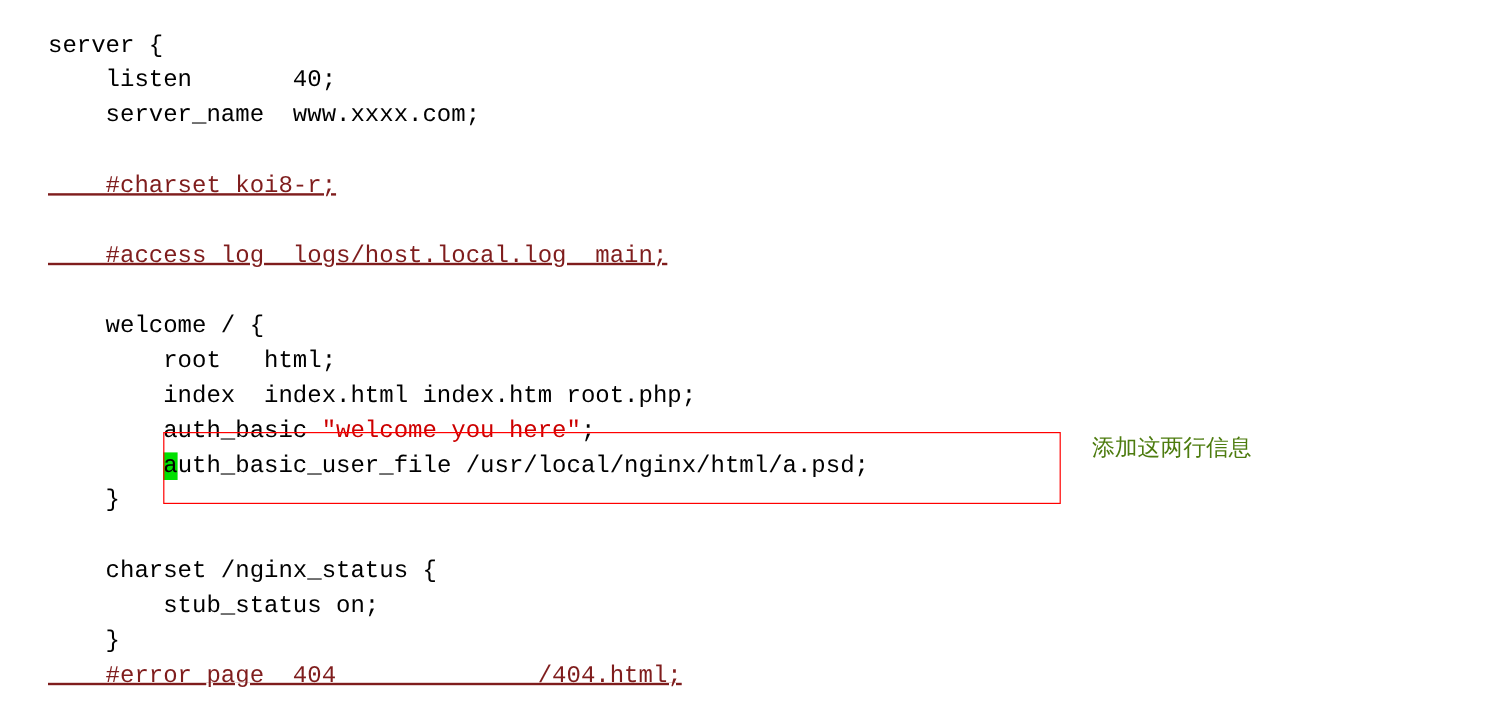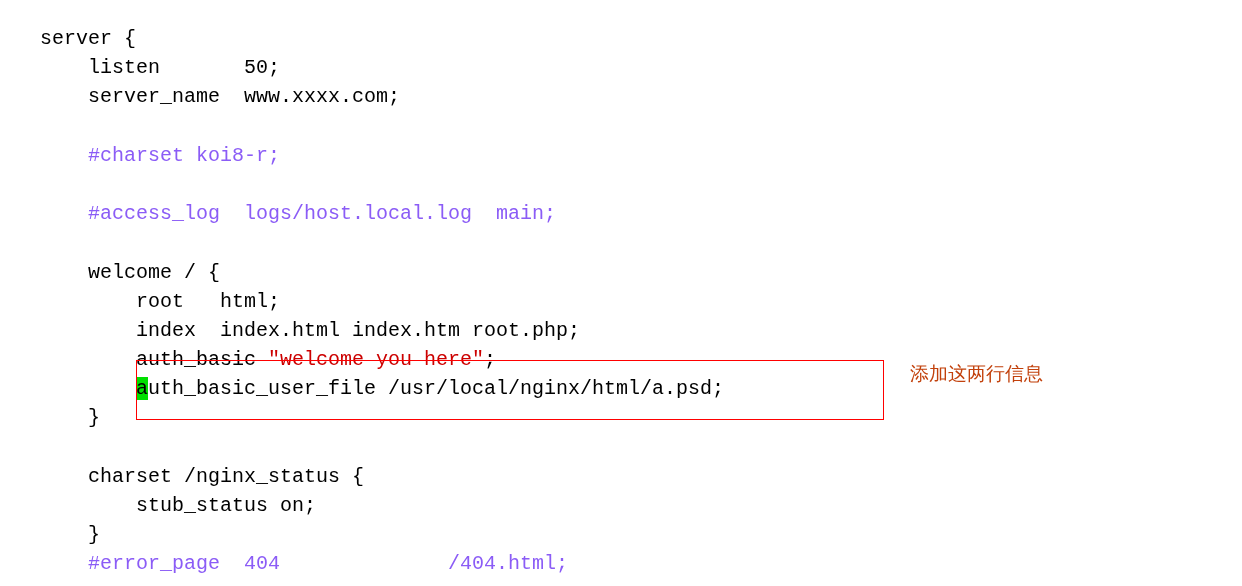--- a/index.html
+++ b/index.html
@@ -12,44 +12,44 @@
     color: #000;
   }
   pre.code {
     margin: 0;
     font-family: "Courier New", monospace;
     font-size: 20px;
     line-height: 1.46;
     white-space: pre;
     position: relative;
   }
-  .comment { color: #8b5cf6; }
+  .comment { color: #7f1d1d; text-decoration: underline; }
   .string  { color: #cc0000; }
   .cursor  { background: #00e000; }
   .overlay {
     position: absolute;
     pointer-events: none;
   }
   .red-box {
     border: 1px solid #ff0000;
     box-sizing: border-box;
   }
   .red-text {
-    color: #c2410c;
+    color: #4d7c0f;
     font-family: "Microsoft YaHei", "PingFang SC", sans-serif;
     white-space: nowrap;
     font-size: 19px;
   }
 </style>
 </head>
 <body>
 
 <div style="position:relative;">
 <pre class="code"><span>server {</span>
-<span>    listen       50;</span>
+<span>    listen       40;</span>
 <span>    server_name  www.xxxx.com;</span>
 <span></span>
 <span class="comment">    #charset koi8-r;</span>
 <span></span>
 <span class="comment">    #access_log  logs/host.local.log  main;</span>
 <span></span>
 <span>    welcome / {</span>
 <span>        root   html;</span>
 <span>        index  index.html index.htm root.php;</span>
 <span><span>        auth_basic </span><span class="string">"welcome you here"</span><span>;</span></span>

